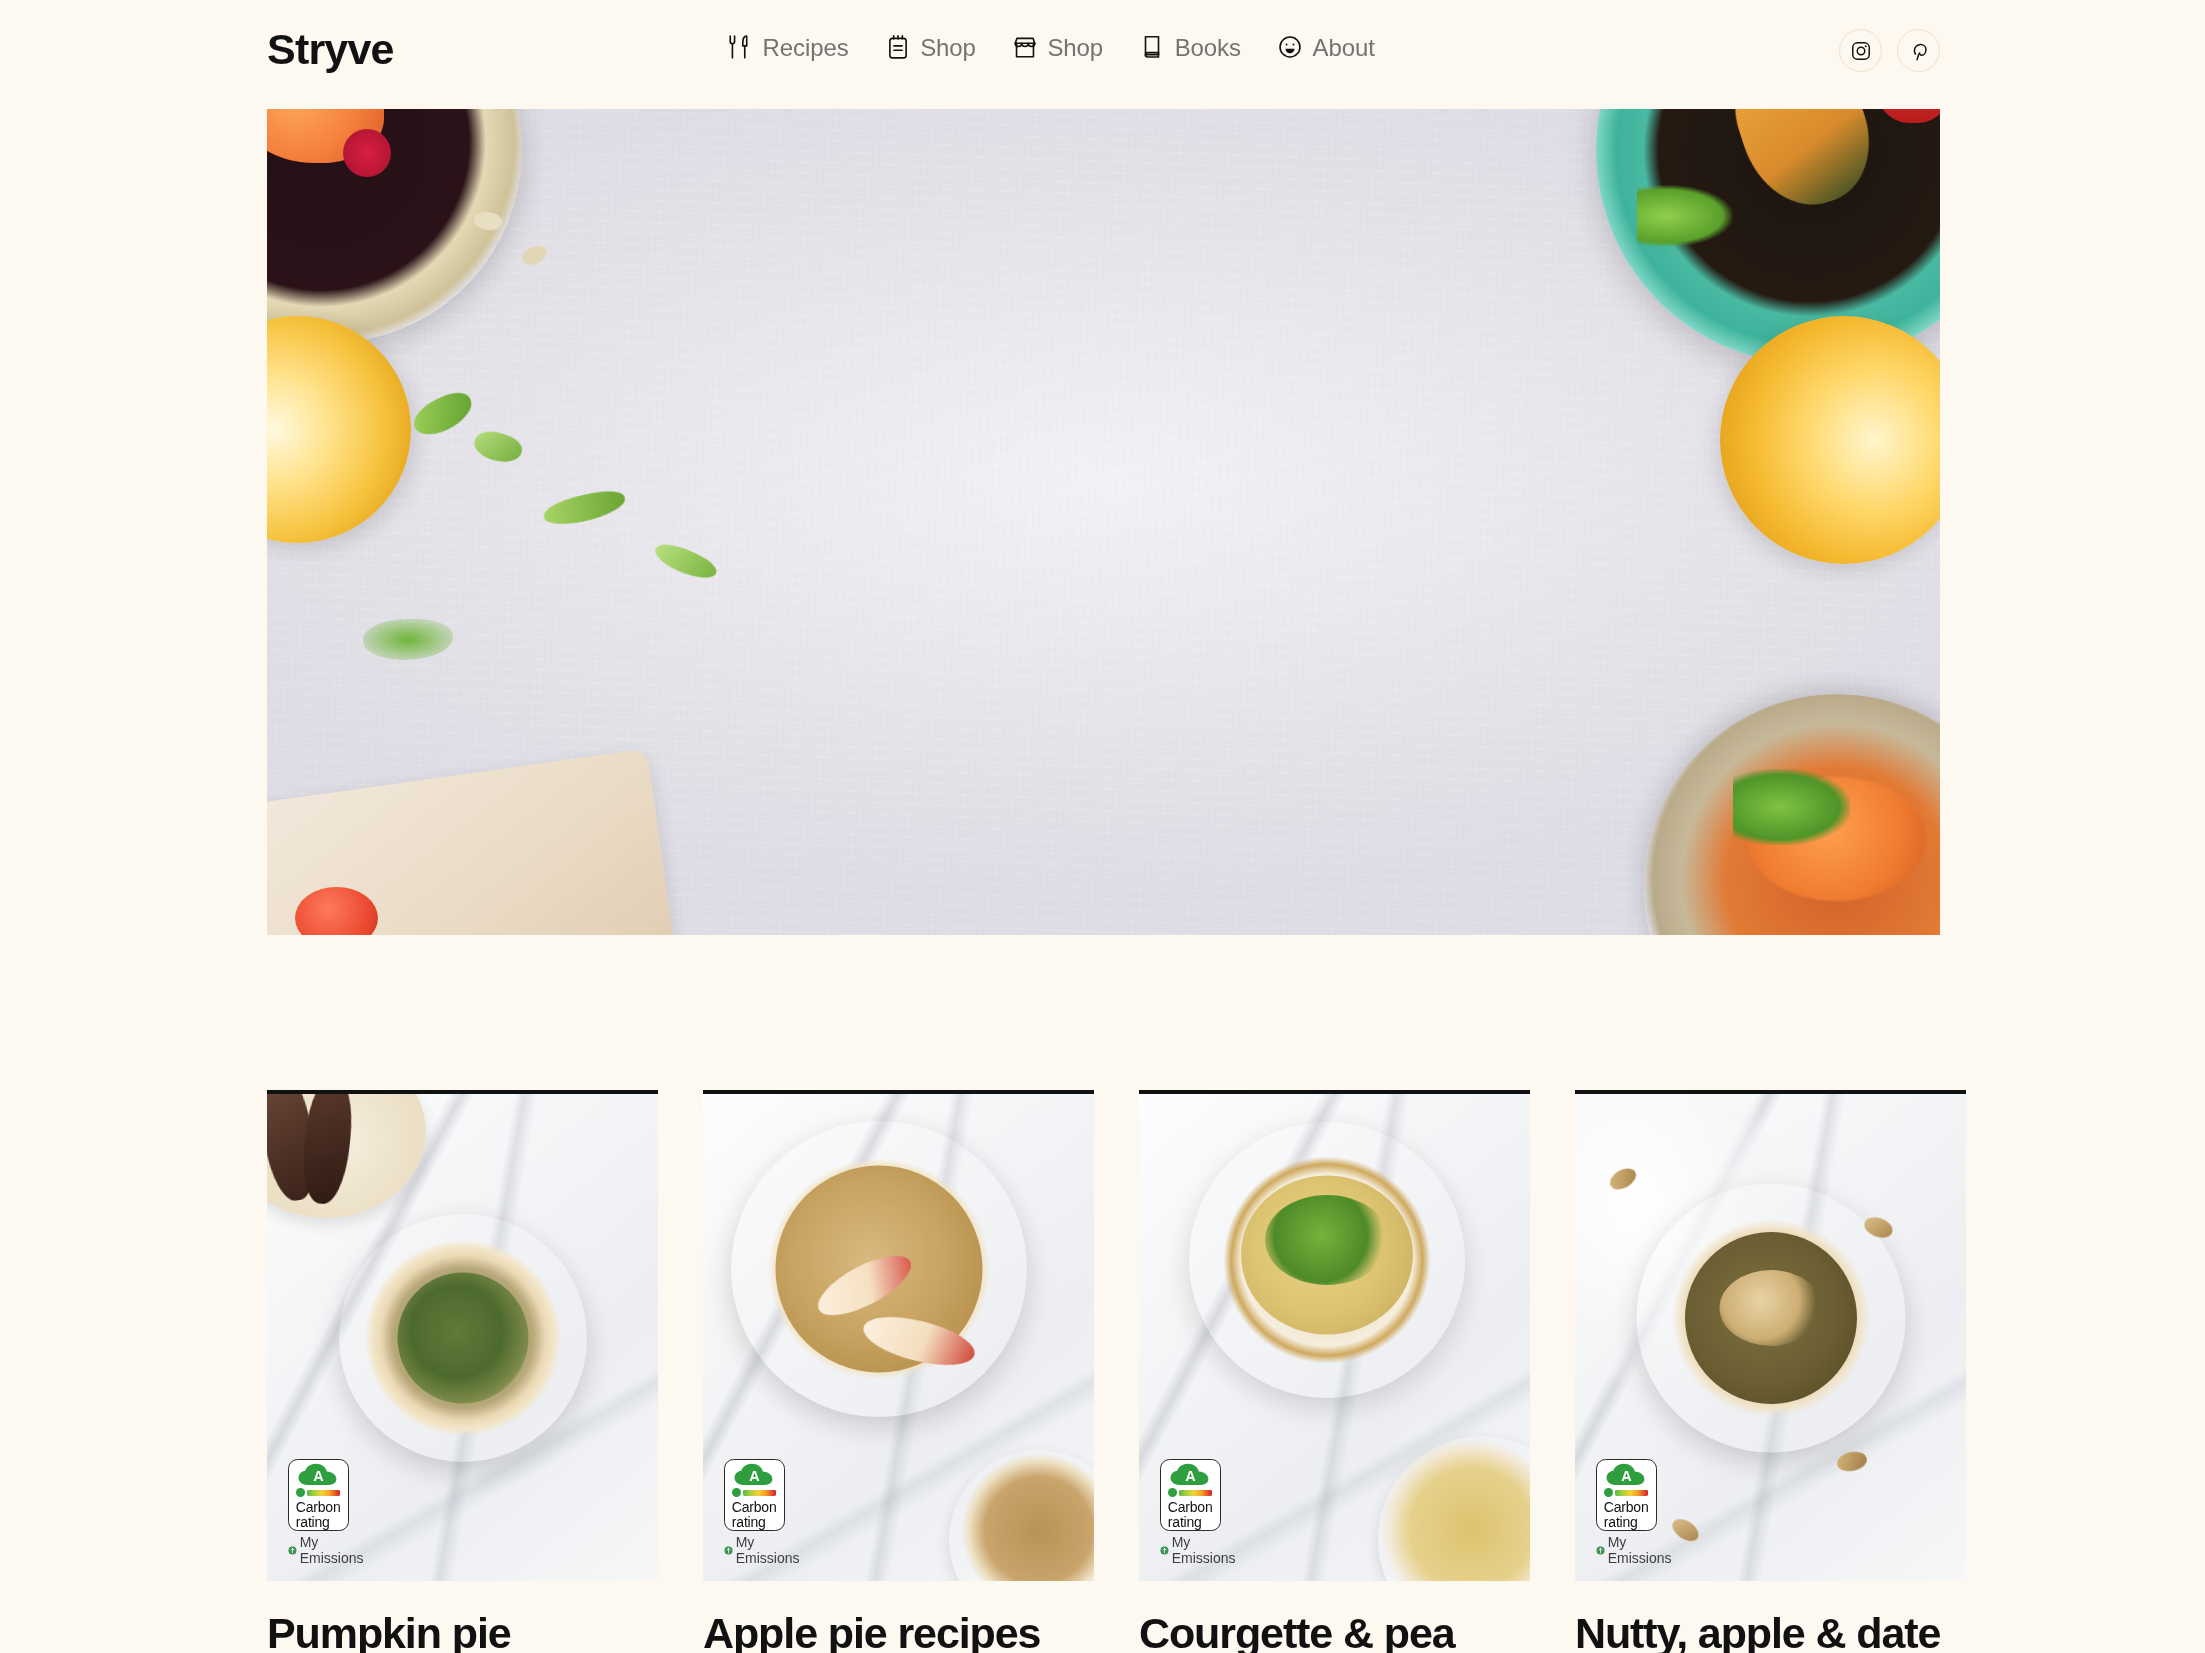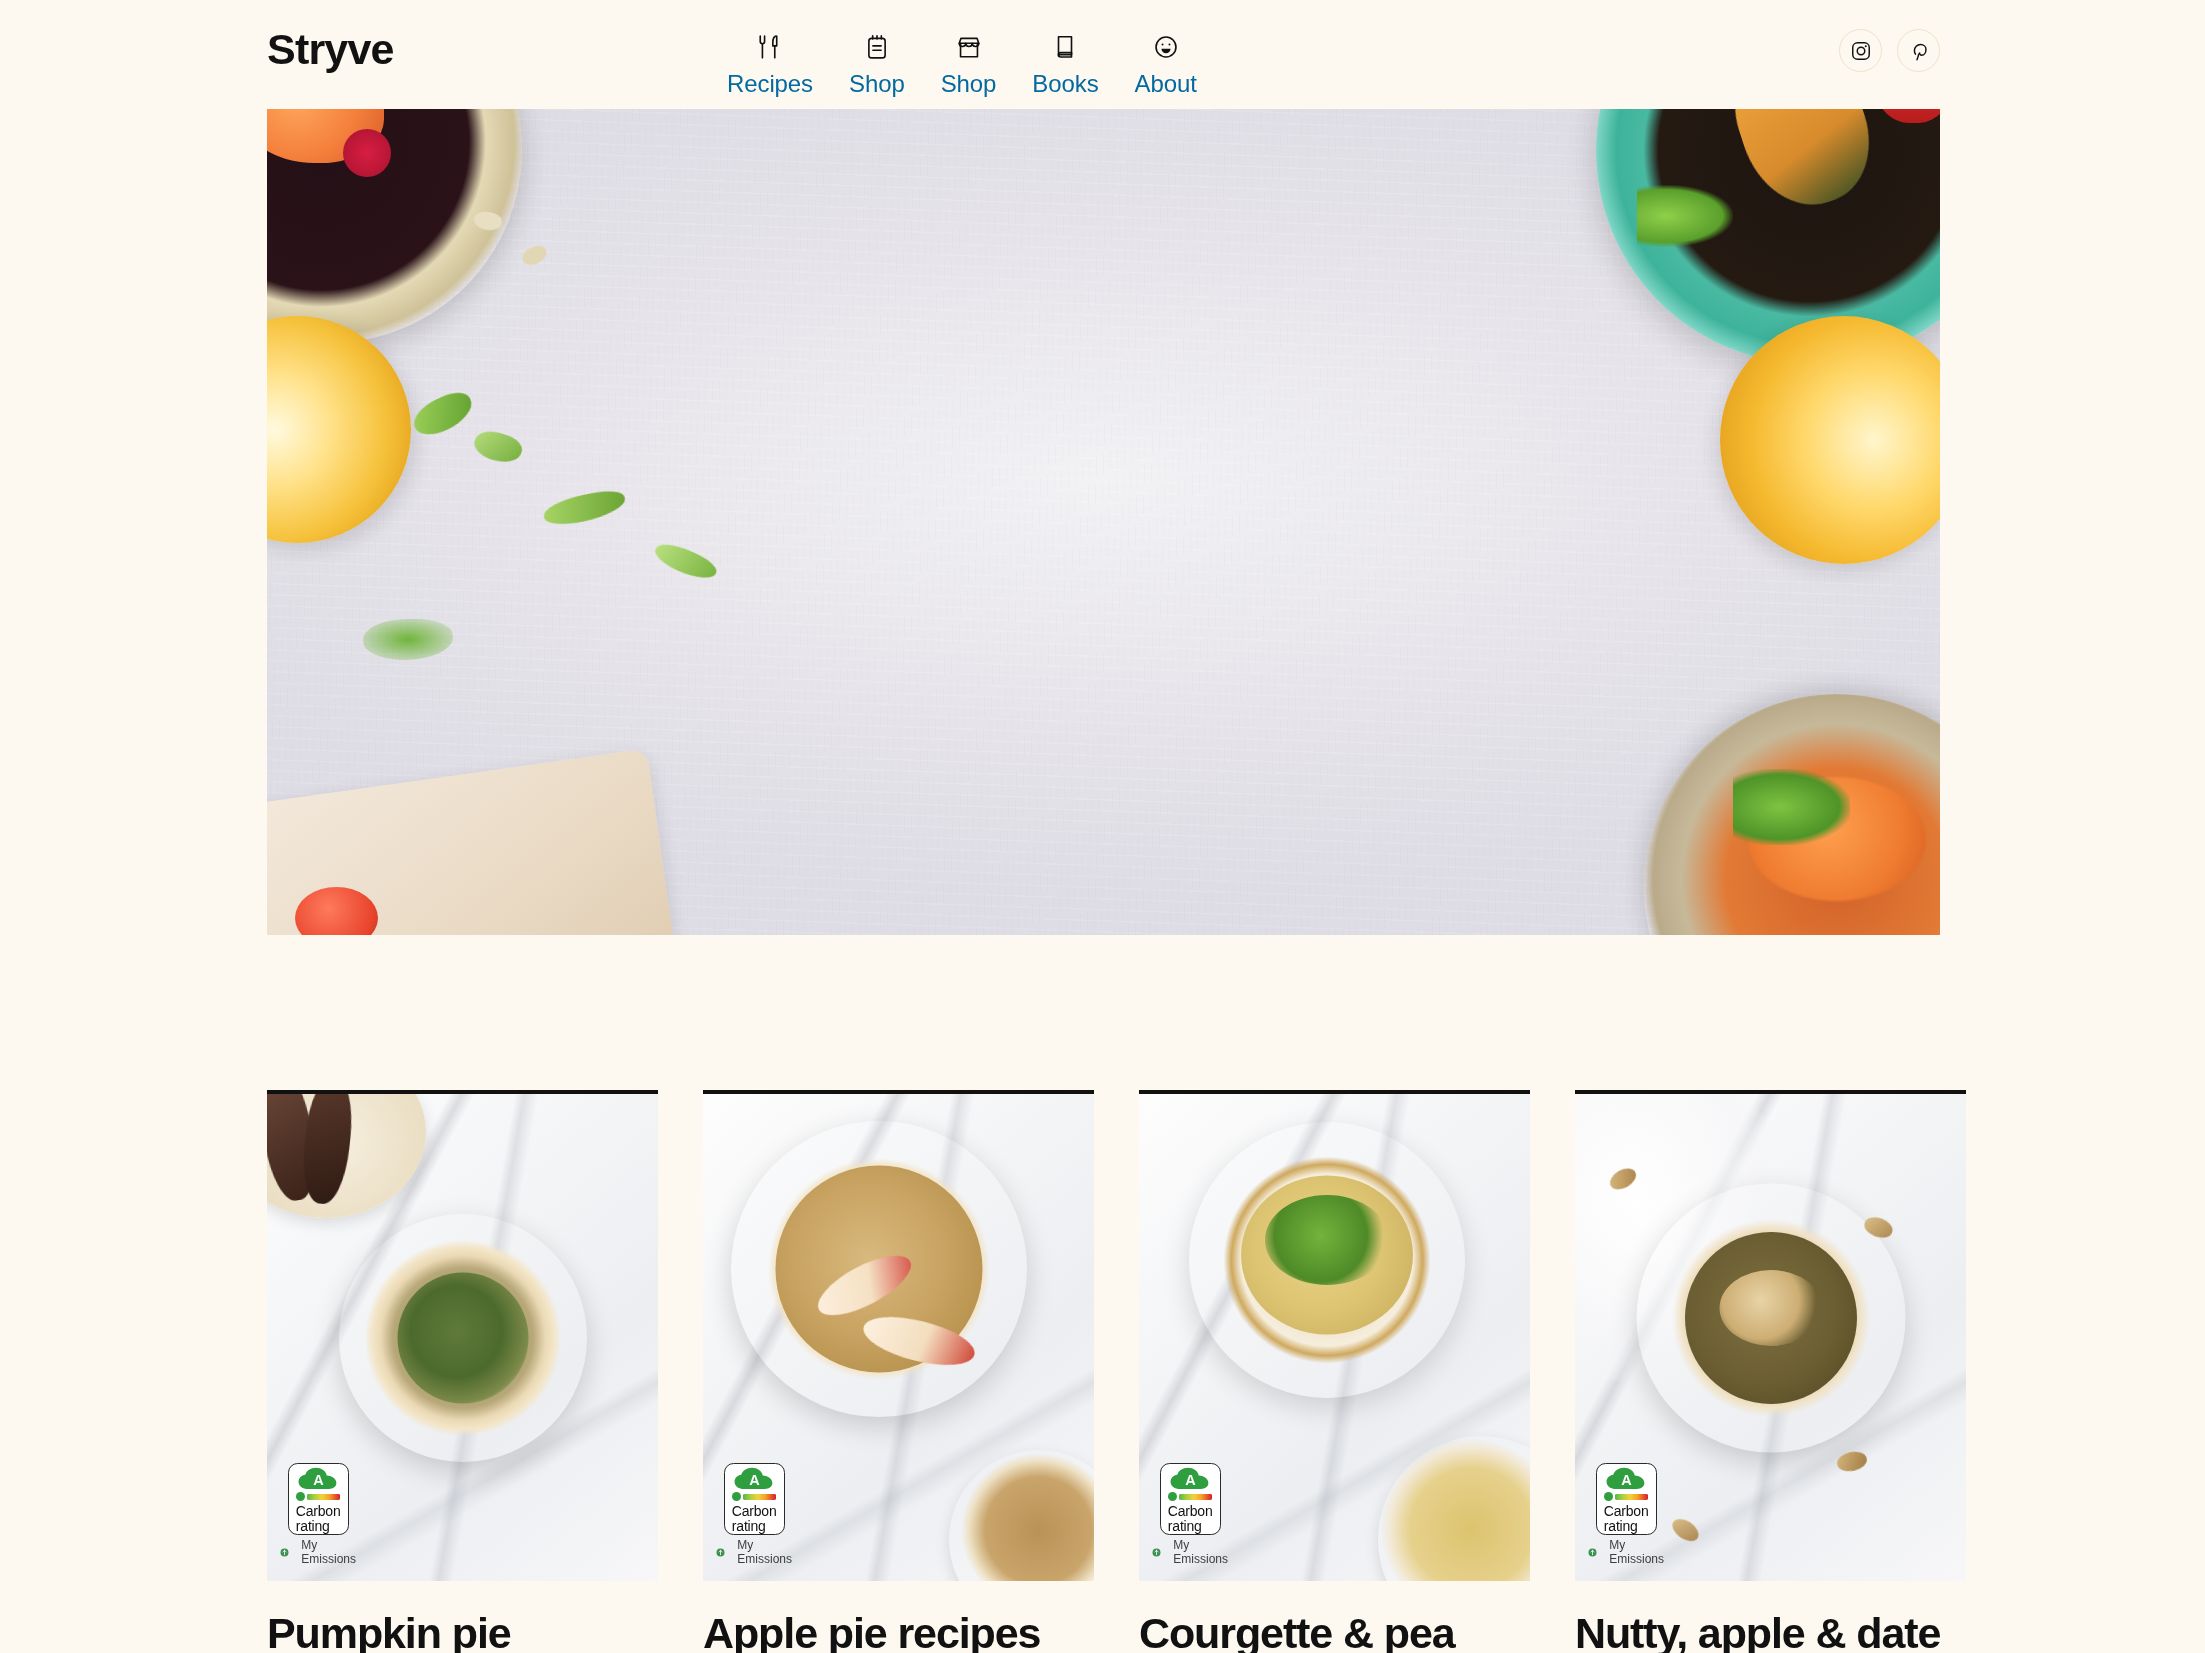--- a/index.html
+++ b/index.html
@@ -19,25 +19,24 @@
   .logo {
     position: absolute; left: 267px; top: 25px;
     font-size: 43px; font-weight: 700; letter-spacing: -0.8px;
     color: #121212;
   }
   .nav {
     position: absolute; left: 727px; top: 34px;
     display: flex; align-items: center; gap: 36px;
   }
   .nav-item {
-    display: flex; align-items: center; gap: 9.6px;
-    text-decoration: none; color: #0369a1;
+    display: flex; align-items: flex-start; gap: 9.6px;
+    text-decoration: none; color: #737373;
     font-size: 24px; letter-spacing: -0.1px;
     cursor: pointer;
-    flex-direction: column;
   }
   .nav-icon { width: 26px; height: 26px; display: block; flex: none; }
   .nav-icon svg { display: block; width: 26px; height: 26px; }
 
   .socials {
     position: absolute; right: 265px; top: 29px;
     display: flex; gap: 15px;
   }
   .social-btn {
     width: 43px; height: 43px; border-radius: 50%;
@@ -238,22 +237,22 @@
   }
   .badge-bar {
     width: 33px; height: 5.5px; border-radius: 1.4px;
     background: linear-gradient(90deg,#57b84a 0%, #a8cf3e 22%, #f2d33a 45%, #f5a229 68%, #e6552c 86%, #d1232b 100%);
   }
   .badge-text {
     margin-top: 2.1px; font-size: 14px; line-height: 1.12;
     text-align: left; color: #111; letter-spacing: -0.2px;
   }
   .badge-credit {
-    margin-top: 3.4px; display: flex; align-items: center; justify-content: center; gap: 12px;
-    font-size: 12px; color: #3e3e3e;
+    margin-top: 3.4px; display: flex; align-items: center; justify-content: space-between; gap: 3px;
+    font-size: 14px; color: #3e3e3e;
   }
   .badge-credit svg { width: 9px; height: 9px; display:block; }
 
   .card-title {
     margin-top: 29px;
     font-size: 43px; font-weight: 800; letter-spacing: -1.1px;
     color: #111; line-height: 1.08;
   }
 </style>
 </head>

